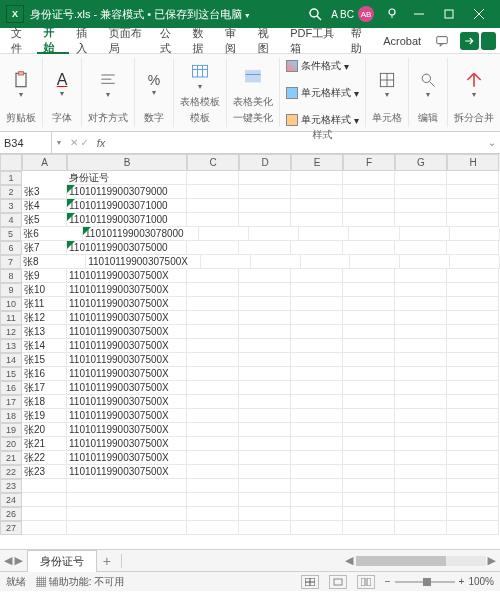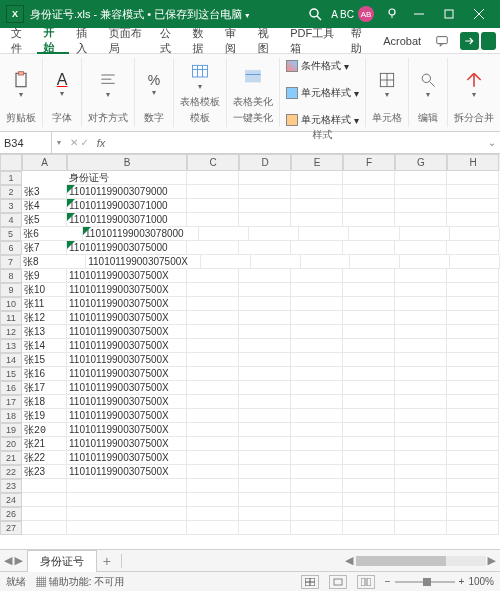--- a/index.html
+++ b/index.html
@@ -466,21 +466,21 @@
         <div class="cell wB" style="width: 120px;">11010119900307500X</div>
         <div class="cell wC" style="width: 52px;"></div>
         <div class="cell wD" style="width: 52px;"></div>
         <div class="cell wE" style="width: 52px;"></div>
         <div class="cell wF" style="width: 52px;"></div>
         <div class="cell wG" style="width: 52px;"></div>
         <div class="cell wH" style="width: 52px;"></div>
       </div>
       <div class="row">
         <div class="rh">19</div>
-        <div class="cell wA" style="width: 45px; font-family: Liberation Mono, monospace;">张20</div>
+        <div class="cell wA" style="width: 45px;">张20</div>
         <div class="cell wB" style="width: 120px;">11010119900307500X</div>
         <div class="cell wC" style="width: 52px;"></div>
         <div class="cell wD" style="width: 52px;"></div>
         <div class="cell wE" style="width: 52px;"></div>
         <div class="cell wF" style="width: 52px;"></div>
         <div class="cell wG" style="width: 52px;"></div>
         <div class="cell wH" style="width: 52px;"></div>
       </div>
       <div class="row">
         <div class="rh">20</div>

